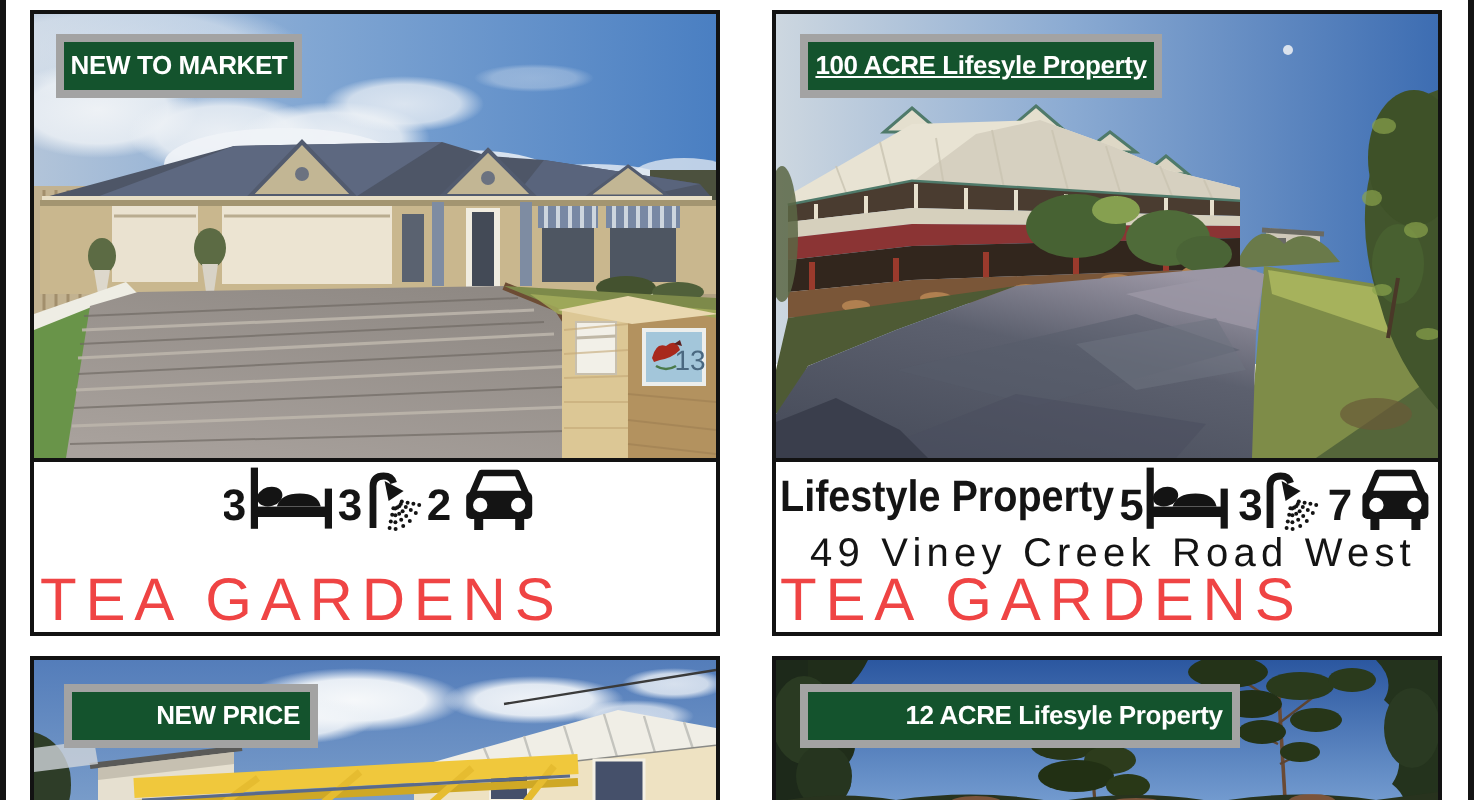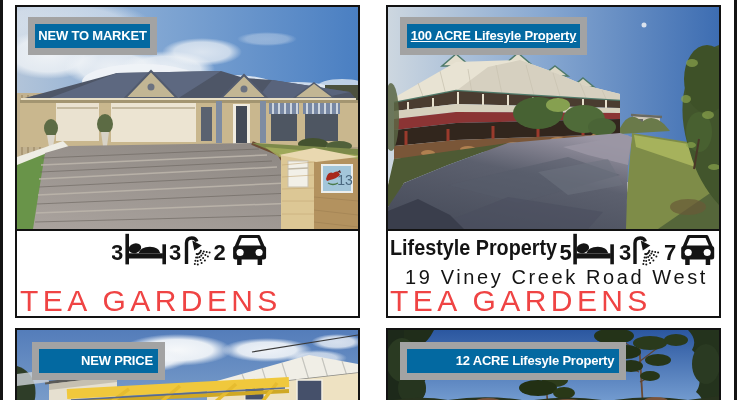--- a/index.html
+++ b/index.html
@@ -1,19 +1,19 @@
 <!DOCTYPE html>
 <html><head>
 <meta charset="utf-8">
 <style>
   html,body{margin:0;padding:0;}
   body{width:737px;height:400px;background:#fff;font-family:"Liberation Sans",sans-serif;position:relative;overflow:hidden;}
   .card{position:absolute;border:2px solid #121212;background:#fff;}
   .photo{position:relative;overflow:hidden;border-bottom:2px solid #121212;}
-  .badge{position:absolute;background:#0369a1;border:7px solid #a3a3a3;color:#fff;font-weight:bold;font-size:13px;letter-spacing:-0.2px;line-height:24px;text-align:center;white-space:nowrap;}
+  .badge{position:absolute;background:#14532d;border:4px solid #a3a3a3;color:#fff;font-weight:bold;font-size:13px;letter-spacing:-0.2px;line-height:24px;text-align:center;white-space:nowrap;}
   .panel{position:relative;height:85px;text-align:center;overflow:hidden;}
   .addr{font-size:20px;line-height:20px;letter-spacing:1.9px;color:#141414;text-align:center;}
   .town{font-size:30px;line-height:24px;letter-spacing:4.4px;color:#ef4444;text-align:left;}
   svg{display:block;}
 </style>
 </head>
 <body>
 
 <div style="position:absolute;left:0;top:0;width:3px;height:400px;background:#141414;"></div>
 
@@ -446,21 +446,21 @@
       <g transform="translate(291.7,2)">
           <path d="M8,1.5 L26,1.5 L30.5,12 L3.5,12 Z" fill="none" stroke="#141414" stroke-width="3.2" stroke-linejoin="round"></path>
           <rect x="0.5" y="11" width="33" height="13.5" rx="2.5" fill="#141414"></rect>
           <rect x="4.5" y="24" width="4.5" height="6" fill="#141414"></rect>
           <rect x="25" y="24" width="4.5" height="6" fill="#141414"></rect>
           <circle cx="7.5" cy="17.5" r="3.6" fill="#fff"></circle>
           <circle cx="26.5" cy="17.5" r="3.6" fill="#fff"></circle>
         </g>
     </svg>
 
-    <div class="addr" style="position:absolute;top:36px;left:3px;width:100%;letter-spacing:2.6px;">19 Viney Creek Road West</div>
+    <div class="addr" style="position:absolute;top:36px;left:3px;width:100%;letter-spacing:2.6px;">49 Viney Creek Road West</div>
 
     <div class="town" style="position:absolute;top:58px;left:2px;width:100%;">TEA GARDENS</div>
   </div>
 </div>
 
 <div class="card" style="left:15px;top:328px;width:341px;height:80px;">
 
   <div class="photo" style="width:341px;height:78px;border-bottom:none;">
     <svg width="341" height="78" viewBox="0 0 341 78">
       <defs>

